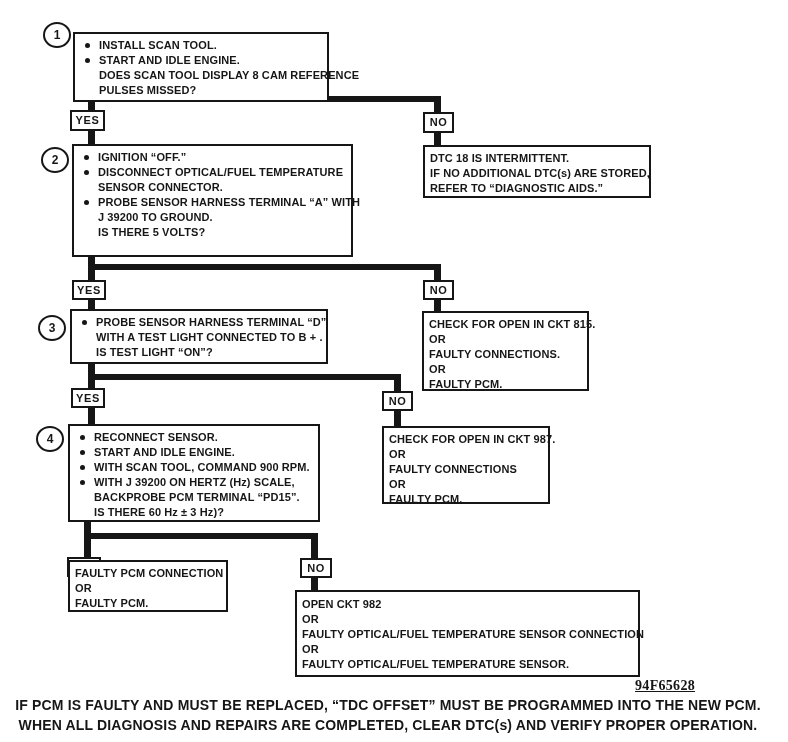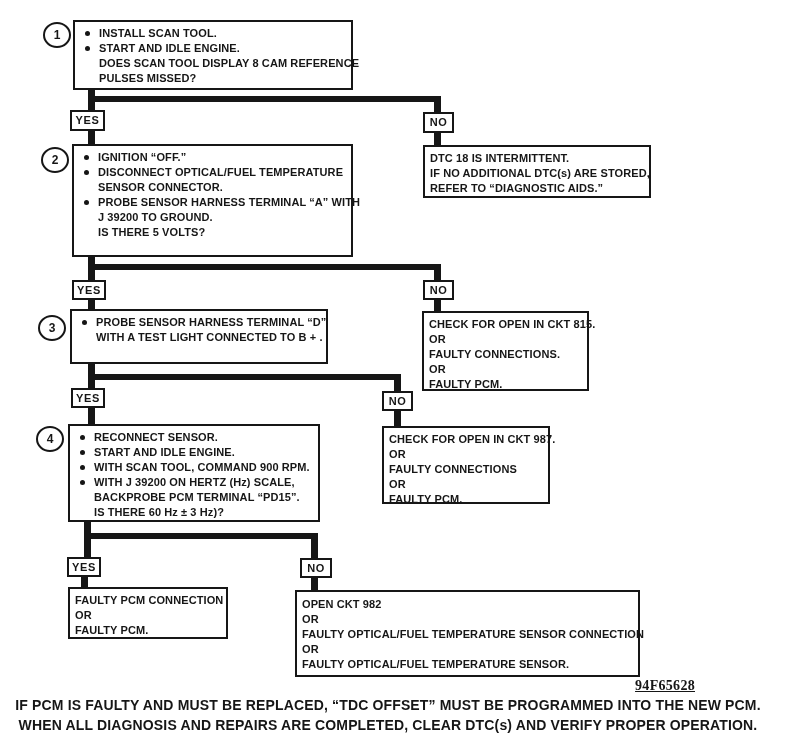--- a/index.html
+++ b/index.html
@@ -64,21 +64,21 @@
   <div class="v" style="left:88px;top:406px;height:20px"></div>
   <div class="v" style="left:394px;top:409px;height:19px"></div>
 
   <div class="v" style="left:84px;top:520px;height:39px"></div>
   <div class="h" style="left:84px;top:533px;width:234px"></div>
   <div class="v" style="left:311px;top:533px;height:27px"></div>
   <div class="v" style="left:81px;top:575px;height:19px"></div>
   <div class="v" style="left:311px;top:576px;height:16px"></div>
 
   <div class="circ" style="left:43px;top:22px">1</div>
-  <div class="stepbox" style="left:73px;top:20px;width:280px;height:70px">
+  <div class="stepbox" style="left:73px;top:32px;width:256px;height:70px">
     <div class="ln bl">INSTALL SCAN TOOL.</div>
     <div class="ln bl">START AND IDLE ENGINE.</div>
     <div class="ln">DOES SCAN TOOL DISPLAY 8 CAM REFERENCE</div>
     <div class="ln">PULSES MISSED?</div>
   </div>
 
   <div class="tag" style="left:70px;top:110px;width:35px;height:21px">YES</div>
   <div class="tag" style="left:423px;top:112px;width:31px;height:21px">NO</div>
 
   <div class="rbox" style="left:423px;top:145px;width:228px;height:53px">
@@ -105,20 +105,21 @@
     <div class="ln">OR</div>
     <div class="ln">FAULTY CONNECTIONS.</div>
     <div class="ln">OR</div>
     <div class="ln">FAULTY PCM.</div>
   </div>
 
   <div class="circ" style="left:38px;top:315px">3</div>
   <div class="stepbox" style="left:70px;top:309px;width:258px;height:55px">
     <div class="ln bl">PROBE SENSOR HARNESS TERMINAL “D”</div>
     <div class="ln">WITH A TEST LIGHT CONNECTED TO B + .</div>
+    <div class="ln">IS TEST LIGHT “ON”?</div>
   </div>
 
   <div class="tag" style="left:71px;top:388px;width:34px;height:20px">YES</div>
   <div class="tag" style="left:382px;top:391px;width:31px;height:20px">NO</div>
 
   <div class="rbox" style="left:382px;top:426px;width:168px;height:78px">
     <div class="ln">CHECK FOR OPEN IN CKT 987.</div>
     <div class="ln">OR</div>
     <div class="ln">FAULTY CONNECTIONS</div>
     <div class="ln">OR</div>
@@ -131,21 +132,21 @@
     <div class="ln bl">START AND IDLE ENGINE.</div>
     <div class="ln bl">WITH SCAN TOOL, COMMAND 900 RPM.</div>
     <div class="ln bl">WITH J 39200 ON HERTZ (Hz) SCALE,</div>
     <div class="ln">BACKPROBE PCM TERMINAL “PD15”.</div>
     <div class="ln">IS THERE 60 Hz ± 3 Hz)?</div>
   </div>
 
   <div class="tag" style="left:67px;top:557px;width:34px;height:20px">YES</div>
   <div class="tag" style="left:300px;top:558px;width:32px;height:20px">NO</div>
 
-  <div class="rbox" style="left:68px;top:587px;width:160px;height:52px">
+  <div class="rbox" style="left:68px;top:560px;width:160px;height:52px">
     <div class="ln">FAULTY PCM CONNECTION</div>
     <div class="ln">OR</div>
     <div class="ln">FAULTY PCM.</div>
   </div>
 
   <div class="rbox" style="left:295px;top:590px;width:345px;height:87px;padding-top:5px">
     <div class="ln">OPEN CKT 982</div>
     <div class="ln">OR</div>
     <div class="ln">FAULTY OPTICAL/FUEL TEMPERATURE SENSOR CONNECTION</div>
     <div class="ln">OR</div>

